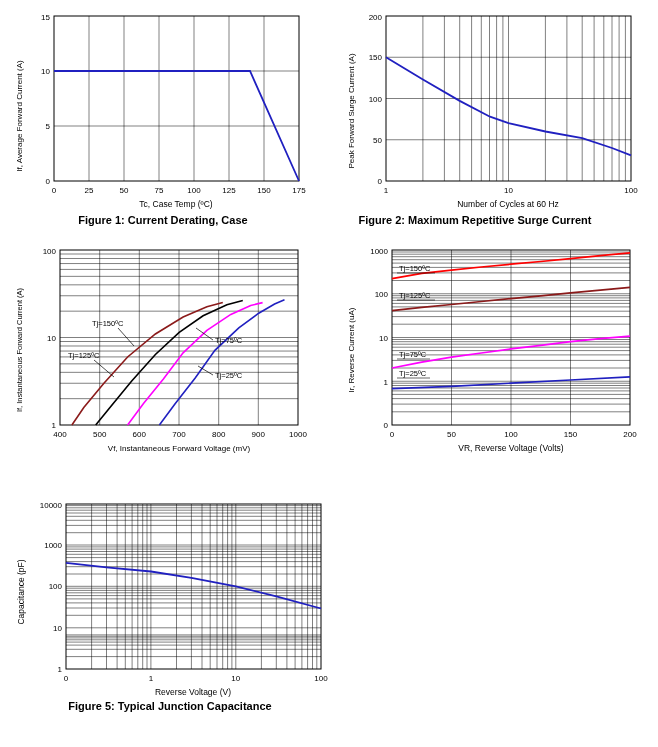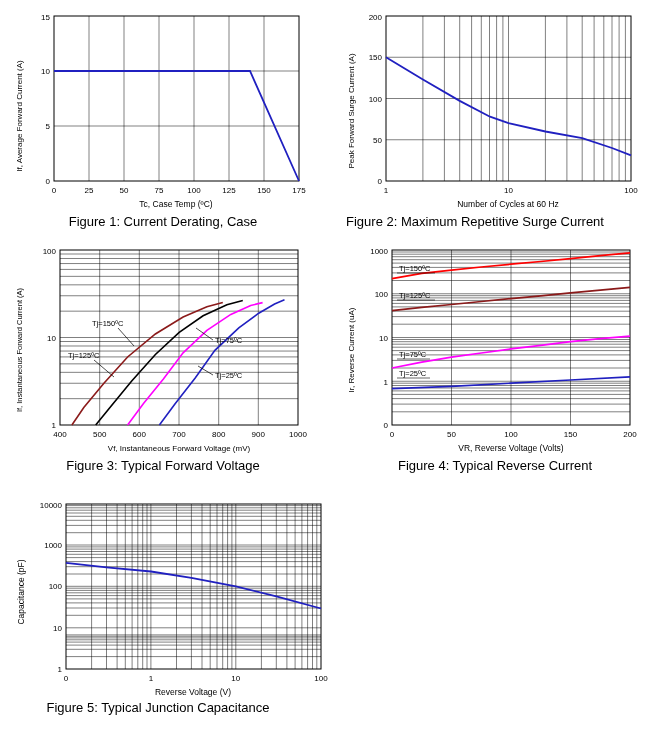--- a/index.html
+++ b/index.html
@@ -1,19 +1,19 @@
 <!DOCTYPE html>
 <html><head>
 <meta charset="utf-8">
 <style>
   html,body{margin:0;padding:0;background:#ffffff;}
   body{width:658px;height:747px;font-family:"Liberation Sans",sans-serif;color:#000;position:relative;overflow:hidden;}
   .sheet{position:relative;width:658px;height:747px;}
   .fig{position:absolute;}
-  .caption{position:absolute;font-size:13px;font-weight:normal;color:#000;text-align:center;white-space:nowrap;}
+  .caption{position:absolute;font-size:11px;font-weight:bold;color:#000;text-align:center;white-space:nowrap;}
   svg{display:block;}
   text{font-family:"Liberation Sans",sans-serif;}
 </style>
 </head>
 <body>
 
 <div class="sheet">
 
   <div class="fig" style="left:8px;top:6px;">
     <svg width="310" height="210" viewBox="0 0 310 210">
@@ -173,21 +173,20 @@
         <text x="91.7" y="197">500</text>
         <text x="131.3" y="197">600</text>
         <text x="171" y="197">700</text>
         <text x="210.7" y="197">800</text>
         <text x="250.3" y="197">900</text>
         <text x="290" y="197">1000</text>
       </g>
       <text x="171" y="211" font-size="8" text-anchor="middle">Vf, Instantaneous Forward  Voltage (mV)</text>
     </svg>
   </div>
-  <div class="caption" style="left:8px;top:458px;width:310px;">Figure 3: Typical Forward Voltage</div>
 
   <div class="fig" style="left:340px;top:240px;">
     <svg width="310" height="220" viewBox="0 0 310 220">
       <text x="14" y="110" font-size="8" text-anchor="middle" transform="rotate(-90 14 110)">Ir, Reverse Current (uA)</text>
       <rect x="52" y="10" width="238" height="175" fill="#ffffff" stroke="#000000" stroke-width="1"></rect>
 
       <g stroke="#000000" stroke-width="0.5">
         <line x1="111.5" y1="10" x2="111.5" y2="185"></line>
         <line x1="171" y1="10" x2="171" y2="185"></line>
         <line x1="230.5" y1="10" x2="230.5" y2="185"></line>
@@ -261,21 +260,20 @@
       <g font-size="8" text-anchor="middle">
         <text x="52" y="197">0</text>
         <text x="111.5" y="197">50</text>
         <text x="171" y="197">100</text>
         <text x="230.5" y="197">150</text>
         <text x="290" y="197">200</text>
       </g>
       <text x="171" y="211" font-size="8.5" text-anchor="middle">VR, Reverse Voltage (Volts)</text>
     </svg>
   </div>
-  <div class="caption" style="left:340px;top:458px;width:310px;">Figure 4: Typical Reverse Current</div>
 
   <div class="fig" style="left:8px;top:492px;">
     <svg width="330" height="215" viewBox="0 0 330 215">
       <text x="16" y="100" font-size="8.5" text-anchor="middle" transform="rotate(-90 16 100)">Capacitance (pF)</text>
       <rect x="58" y="12" width="255" height="165" fill="#ffffff" stroke="#000000" stroke-width="1"></rect>
 
       <g stroke="#000000" stroke-width="0.5">
         <line x1="83.6" y1="12" x2="83.6" y2="177"></line>
         <line x1="98.5" y1="12" x2="98.5" y2="177"></line>
         <line x1="109.1" y1="12" x2="109.1" y2="177"></line>
@@ -352,15 +350,15 @@
       </g>
       <g font-size="8" text-anchor="middle">
         <text x="58" y="189">0</text>
         <text x="143" y="189">1</text>
         <text x="227.8" y="189">10</text>
         <text x="313" y="189">100</text>
       </g>
       <text x="185" y="203" font-size="8.5" text-anchor="middle">Reverse Voltage (V)</text>
     </svg>
   </div>
-  <div class="caption" style="left:8px;top:700px;width:300px;text-align:center;">Figure 5: Typical Junction Capacitance</div>
+  <div class="caption" style="left:20px;top:700px;width:300px;text-align:center;">Figure 5: Typical Junction Capacitance</div>
 
 </div>
 
 </body></html>

